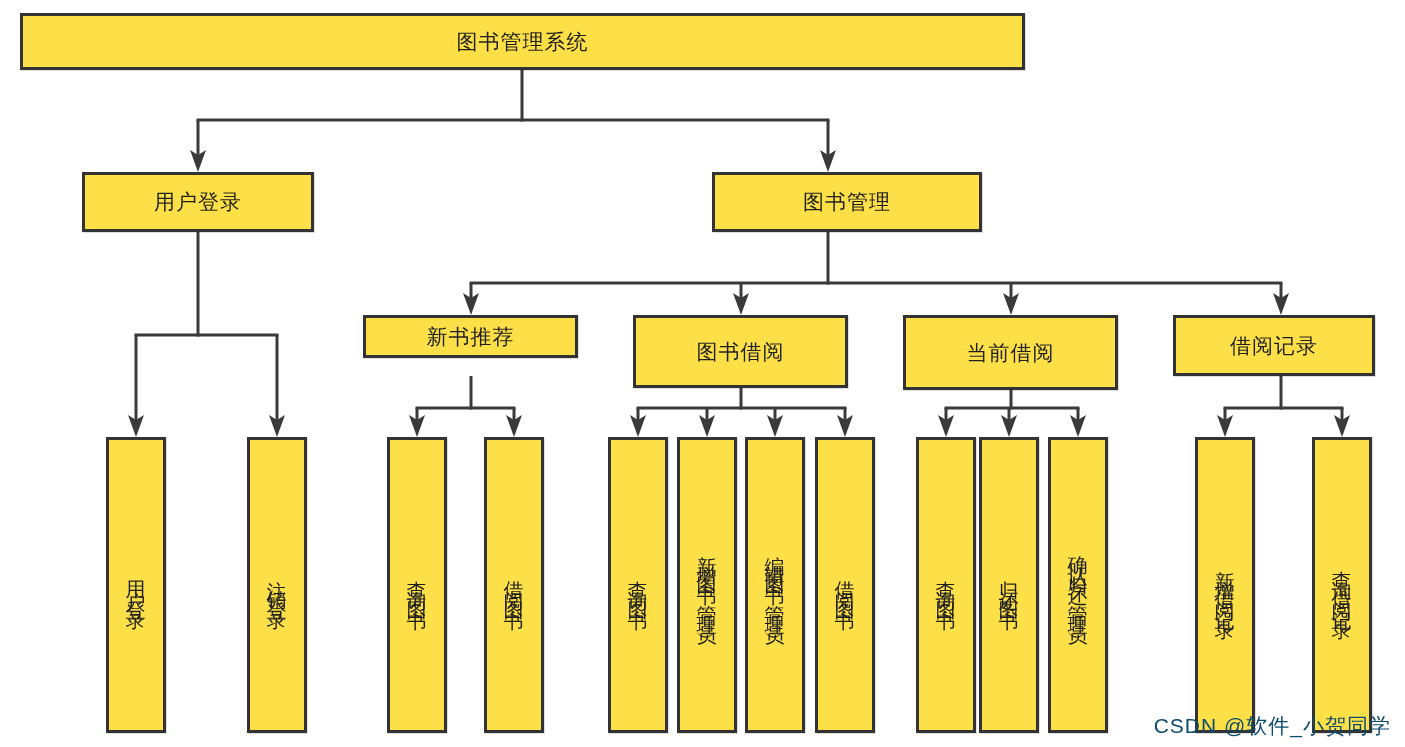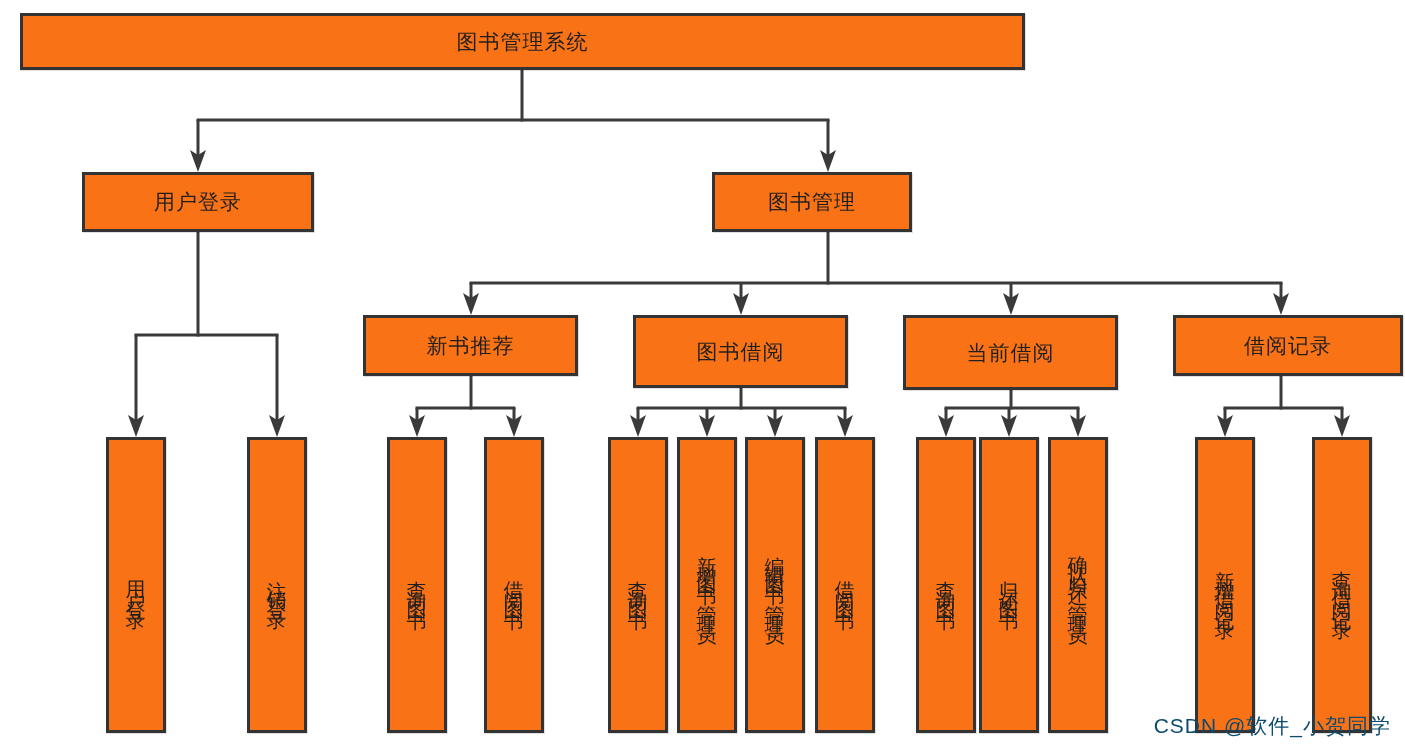--- a/index.html
+++ b/index.html
@@ -14,21 +14,21 @@
   svg.connectors {
     position: absolute;
     left: 0; top: 0;
     width: 1405px; height: 747px;
     pointer-events: none;
   }
   .node {
     position: absolute;
     box-sizing: border-box;
     border: 3px solid #333333;
-    background: #f97316;
+    background: #fde047;
     display: flex;
     align-items: center;
     justify-content: center;
     color: #1f1f1f;
     box-shadow: 1px 1px 0 rgba(0,0,0,0.12);
   }
   .hnode { font-size: 21px; letter-spacing: 1px; }
   .leaf span {
     writing-mode: vertical-rl;
     text-orientation: mixed;
@@ -119,34 +119,34 @@
     </g>
   </svg>
 
   <div class="node hnode" style="left:20px; top:13px; width:1005px; height:57px;">
     <span>图书管理系统</span>
   </div>
 
   <div class="node hnode" style="left:82px; top:172px; width:232px; height:60px;">
     <span>用户登录</span>
   </div>
-  <div class="node hnode" style="left:712px; top:172px; width:200px; height:60px;">
+  <div class="node hnode" style="left:712px; top:172px; width:270px; height:60px;">
     <span>图书管理</span>
   </div>
 
-  <div class="node hnode" style="left:363px; top:315px; width:215px; height:61px;font-family:Liberation Mono, monospace;">
+  <div class="node hnode" style="left:363px; top:315px; width:215px; height:43px;font-family:Liberation Mono, monospace;">
     <span>新书推荐</span>
   </div>
   <div class="node hnode" style="left:633px; top:315px; width:215px; height:73px;">
     <span>图书借阅</span>
   </div>
   <div class="node hnode" style="left:903px; top:315px; width:215px; height:75px;">
     <span>当前借阅</span>
   </div>
-  <div class="node hnode" style="left:1173px; top:315px; width:230px; height:61px;">
+  <div class="node hnode" style="left:1173px; top:315px; width:202px; height:61px;">
     <span>借阅记录</span>
   </div>
 
   <div class="node leaf" style="left:106px; top:437px; width:60px; height:296px;">
     <span>用户登录</span>
   </div>
   <div class="node leaf" style="left:247px; top:437px; width:60px; height:296px;">
     <span>注销登录</span>
   </div>
 

